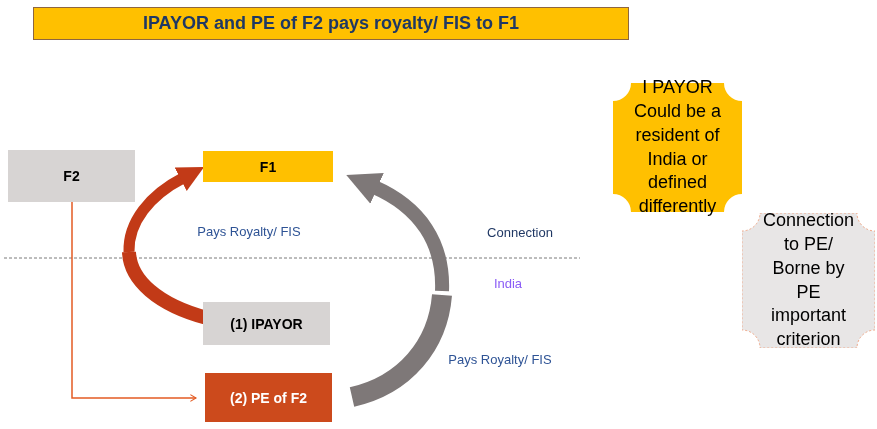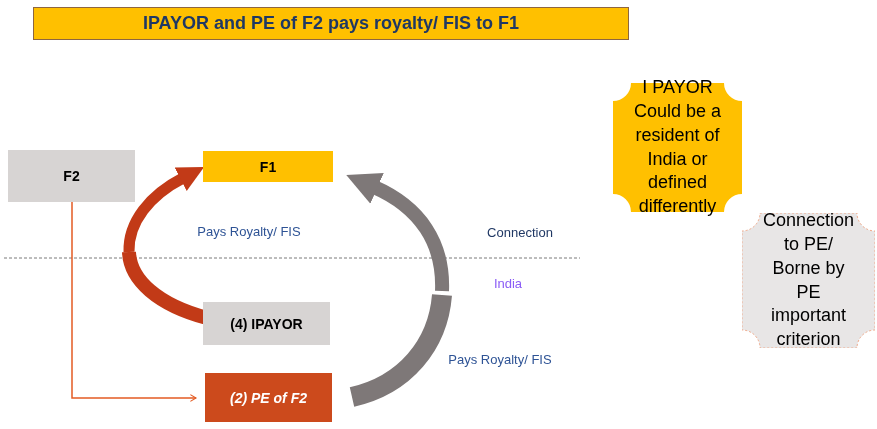--- a/index.html
+++ b/index.html
@@ -16,21 +16,21 @@
     font-size:18px;font-weight:bold;color:#1F3864;
   }
   
   .node{
     display:flex;align-items:center;justify-content:center;
     font-size:14px;font-weight:bold;color:#000000;
   }
   #box-f2{left:8px;top:150px;width:127px;height:52px;background:#D7D4D3;}
   #box-f1{left:203px;top:151px;width:130px;height:31px;background:#FFC000;}
   #box-ipayor{left:203px;top:302px;width:127px;height:43px;background:#D7D4D3;}
-  #box-pe{left:205px;top:373px;width:127px;height:49px;background:#CC4A1C;color:#ffffff;font-style:italic;}
+  #box-pe{left:205px;top:373px;width:127px;height:49px;background:#CC4A1C;color:#ffffff;}
   
   .flabel{font-size:13px;color:#2E5395;text-align:center;}
   #lbl-pays-top{left:183px;top:224px;width:132px;}
   #lbl-residence{left:460px;top:225px;width:120px;color:#203864;}
   #lbl-india{left:450px;top:276px;width:116px;color:#8b5cf6;}
   #lbl-pays-bottom{left:440px;top:352px;width:120px;}
   
   #arrow-layer{left:0;top:0;width:877px;height:429px;}
   
   .callout{display:block;}
@@ -77,21 +77,21 @@
     <path d="M442 291 C444 243 420 207 374 187" fill="none" stroke="#7E7878" stroke-width="14" marker-end="url(#head-gray)"></path>
   </svg>
 
   <div id="box-f2" class="abs node">
     <span>F2</span>
   </div>
   <div id="box-f1" class="abs node">
     <span>F1</span>
   </div>
   <div id="box-ipayor" class="abs node">
-    <span>(4) IPAYOR</span>
+    <span>(1) IPAYOR</span>
   </div>
   <div id="box-pe" class="abs node">
     <span>(2) PE of F2</span>
   </div>
 
   <div id="lbl-pays-top" class="abs flabel">Pays Royalty/ FIS</div>
   <div id="lbl-residence" class="abs flabel">Connection</div>
   <div id="lbl-india" class="abs flabel">India</div>
   <div id="lbl-pays-bottom" class="abs flabel">Pays Royalty/ FIS</div>
 

